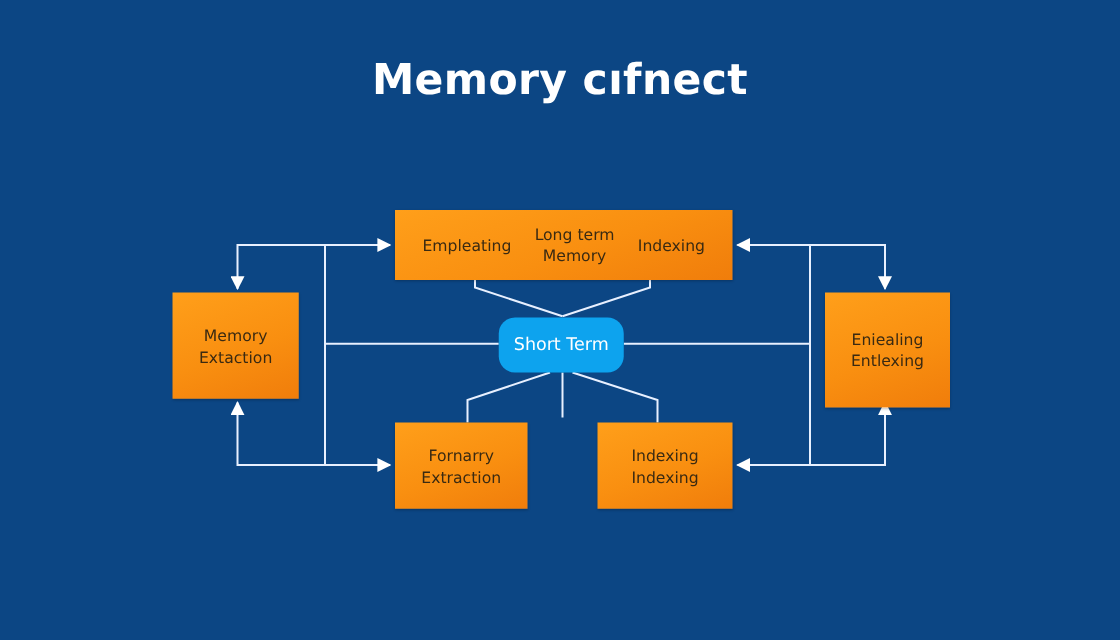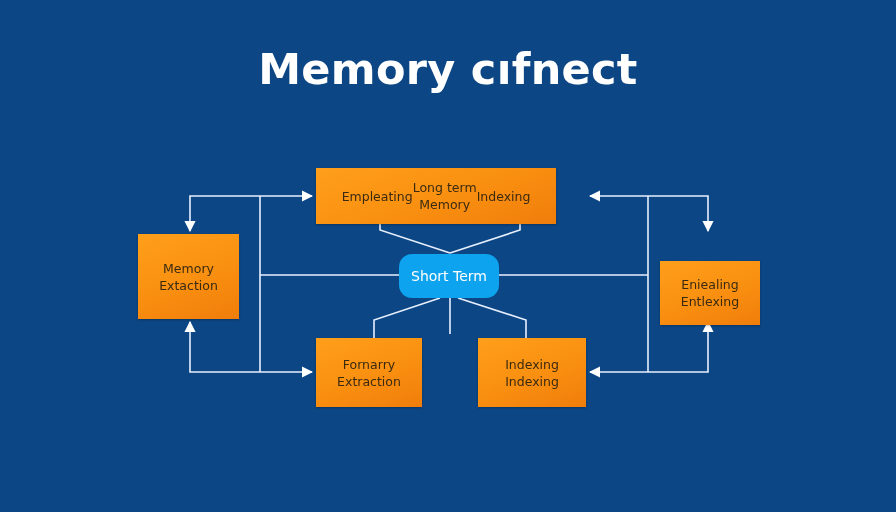--- a/index.html
+++ b/index.html
@@ -4,35 +4,35 @@
   <style>
     html, body { margin: 0; padding: 0; }
     body {
       width: 896px; height: 512px; overflow: hidden;
       background: #0c4684;
       font-family: "DejaVu Sans", sans-serif;
       position: relative;
     }
     #title {
       position: absolute; left: 0; top: 44px; width: 896px;
-      text-align: center; color: #ffffff; font-size: 43px; font-weight: bold;
+      text-align: center; color: #ffffff; font-size: 34px; font-weight: bold;
       letter-spacing: 0.3px;
     }
     svg#wires { position: absolute; left: 0; top: 0; }
     .box {
       position: absolute;
       background: linear-gradient(160deg, #ff9f1a 0%, #f98f10 55%, #f07d0b 100%);
       color: #3a2a12; font-size: 12.5px; line-height: 17px;
       display: flex; align-items: center; justify-content: center; text-align: center;
       box-shadow: 0 1px 2px rgba(0,0,0,0.25);
     }
     .box .lbl { white-space: pre-line; }
-    #box-top { left: 316px; top: 168px; width: 240px; height: 56px; justify-content: center; padding: 0 10px; box-sizing: border-box; }
+    #box-top { left: 316px; top: 168px; width: 270px; height: 56px; justify-content: space-between; padding: 0 22px; box-sizing: border-box; }
     #box-left { left: 138px; top: 234px; width: 101px; height: 85px; }
-    #box-right { left: 660px; top: 234px; width: 100px; height: 64px; margin-top: 27px; }
+    #box-right { left: 660px; top: 234px; width: 100px; height: 92px; }
     #box-bl { left: 316px; top: 338px; width: 106px; height: 69px; }
     #box-br { left: 478px; top: 338px; width: 108px; height: 69px; }
     #box-center {
       position: absolute; left: 399px; top: 254px; width: 100px; height: 44px;
       background: #0da3ee; color: #ffffff; font-size: 14px;
       display: flex; align-items: center; justify-content: center; border-radius: 13px;
     }
   </style>
 </head>
 <body>

